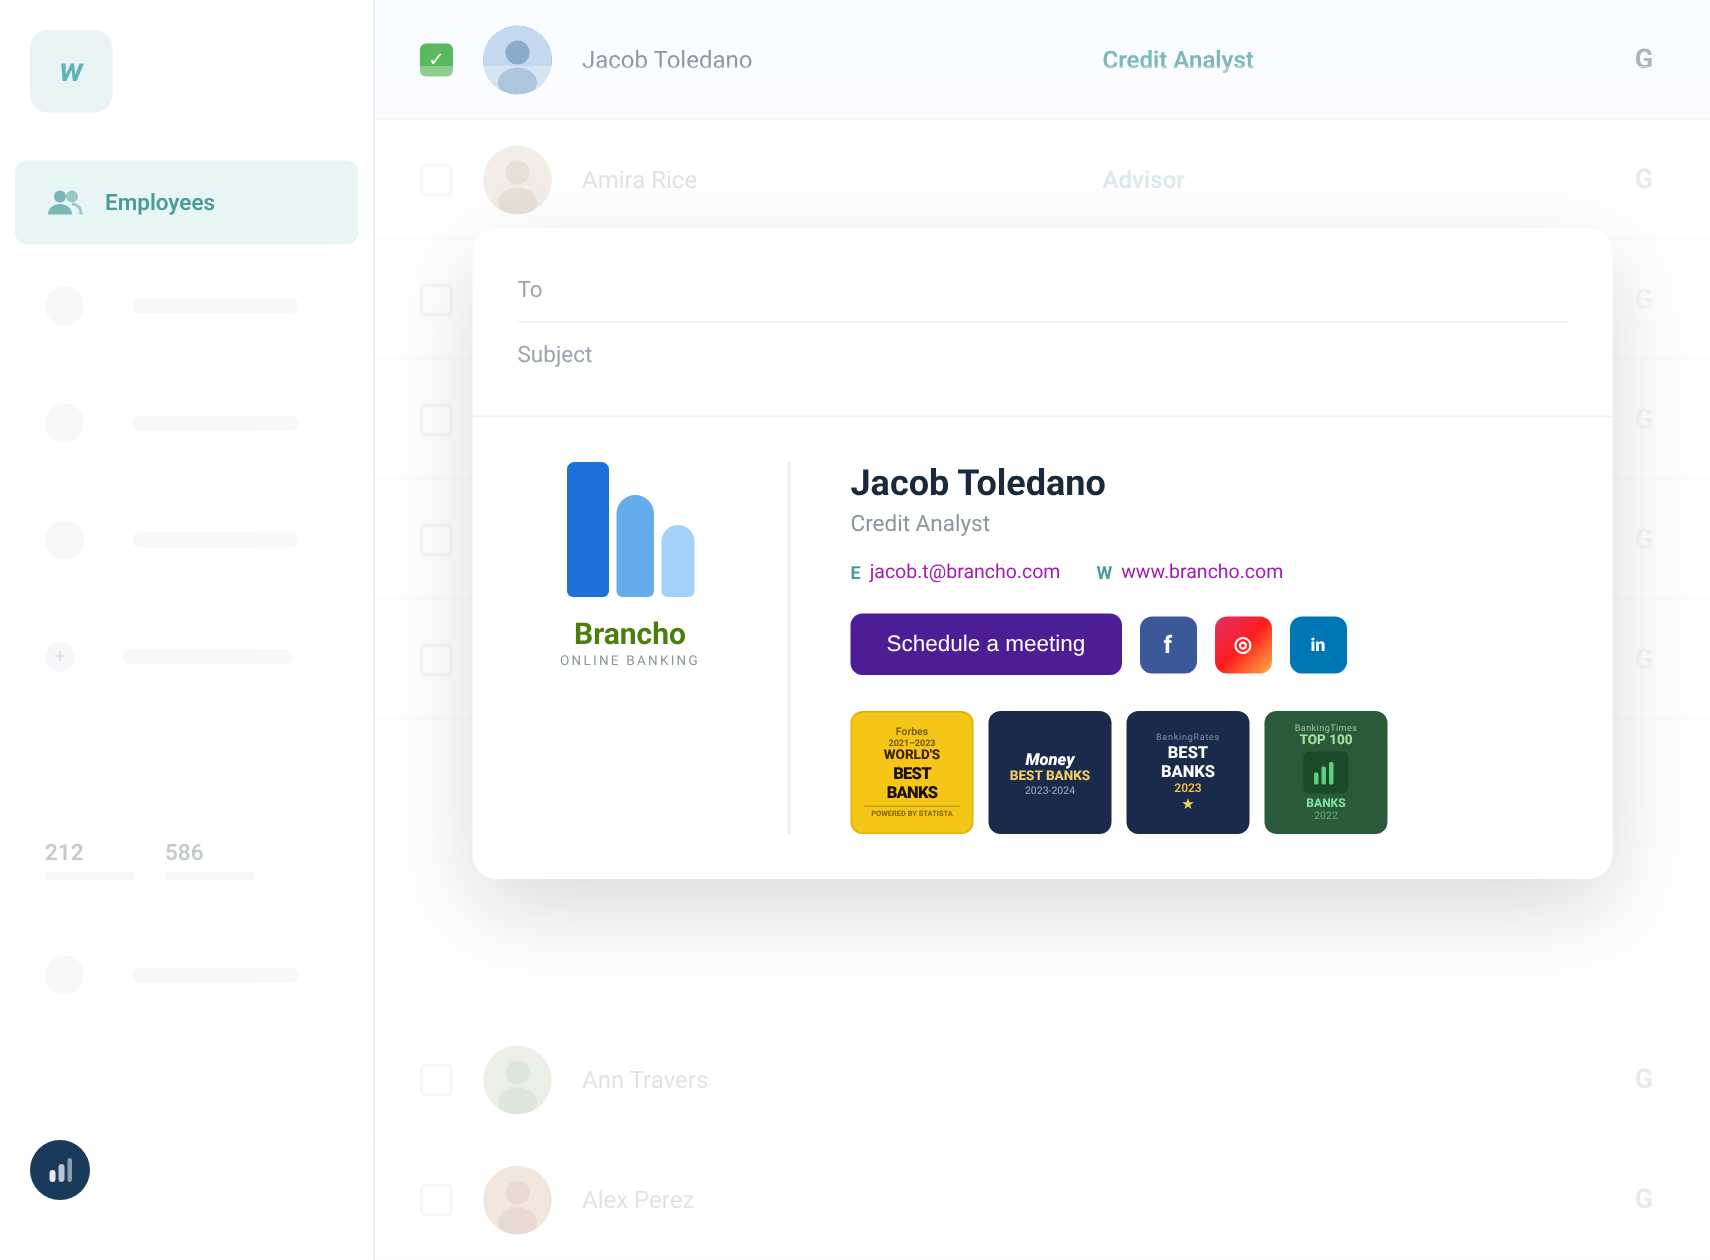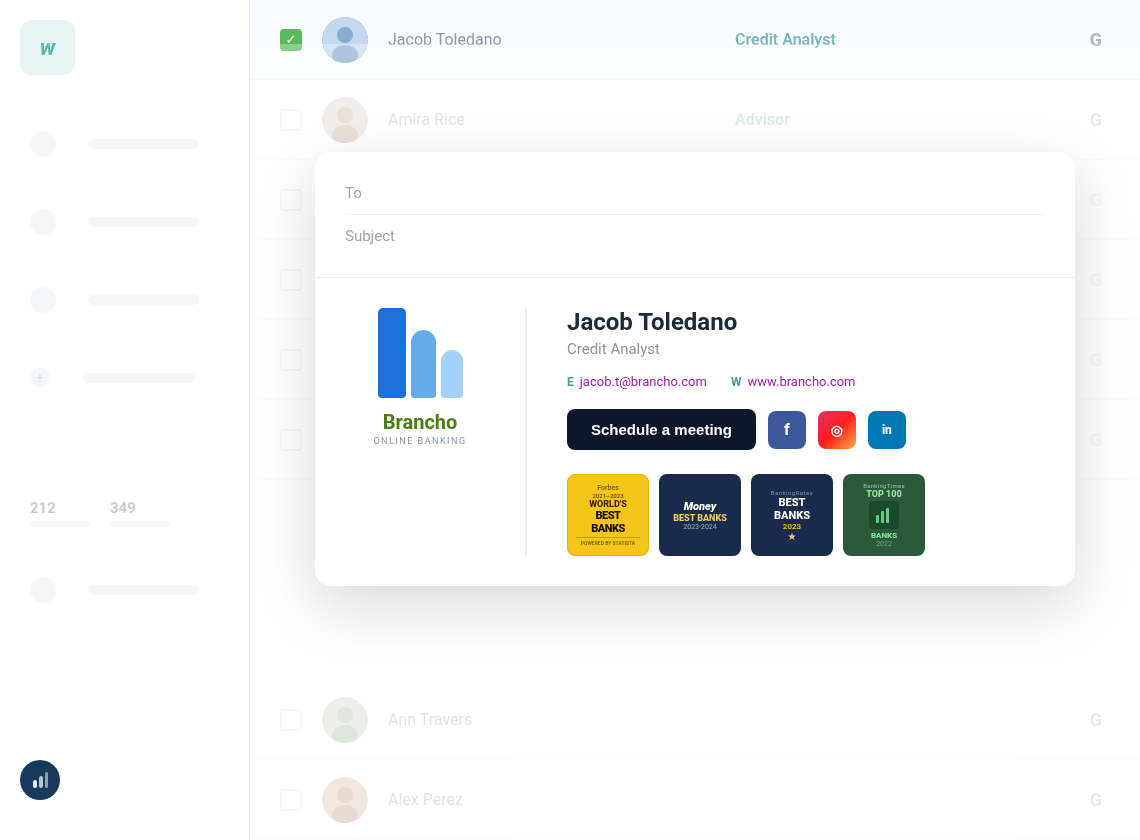--- a/index.html
+++ b/index.html
@@ -396,27 +396,27 @@
     }
 
     .sig-actions {
       display: flex;
       align-items: center;
       gap: 12px;
       margin-bottom: 24px;
     }
 
     .schedule-btn {
-      background: #0f172a;
+      background: #4c1d95;
       color: #fff;
       border: none;
       border-radius: 8px;
       padding: 12px 24px;
       font-size: 15px;
-      font-weight: 700;
+      font-weight: 400;
       cursor: pointer;
     }
 
     .social-btn {
       width: 38px;
       height: 38px;
       border-radius: 8px;
       display: flex;
       align-items: center;
       justify-content: center;
@@ -474,20 +474,31 @@
 </head>
 <body>
 
 <div class="app-container">
 
   <div class="sidebar">
     <div class="sidebar-logo">
       <span>w</span>
     </div>
 
+    <div class="sidebar-item active">
+      <div class="sidebar-item-icon">
+        <svg width="24" height="20" viewBox="0 0 24 20" fill="none">
+          <circle cx="8" cy="6" r="4" fill="#4a9b9b" opacity="0.7"></circle>
+          <circle cx="16" cy="6" r="4" fill="#4a9b9b" opacity="0.5"></circle>
+          <path d="M0 18c0-4 3.6-7 8-7s8 3 8 7" fill="#4a9b9b" opacity="0.7"></path>
+          <path d="M16 11c2.8 0 6 1.8 6 7" stroke="#4a9b9b" stroke-width="2" fill="none" opacity="0.5"></path>
+        </svg>
+      </div>
+      <span class="sidebar-item-label">Employees</span>
+    </div>
 
     <div class="sidebar-icon-item dimmed">
       <div class="sidebar-icon-circle"></div>
       <div class="sidebar-placeholder short"></div>
     </div>
 
     <div class="sidebar-icon-item dimmed">
       <div class="sidebar-icon-circle"></div>
       <div class="sidebar-placeholder short"></div>
     </div>
@@ -503,21 +514,21 @@
     </div>
 
     <div style="height: 30px;"></div>
 
     <div class="sidebar-stats dimmed">
       <div class="stat-block">
         <span class="stat-number">212</span>
         <div class="stat-bar"></div>
       </div>
       <div class="stat-block">
-        <span class="stat-number">349</span>
+        <span class="stat-number">586</span>
         <div class="stat-bar"></div>
       </div>
     </div>
 
     <div class="sidebar-icon-item dimmed">
       <div class="sidebar-icon-circle"></div>
       <div class="sidebar-placeholder short"></div>
     </div>
 
     <div class="sidebar-bottom">

